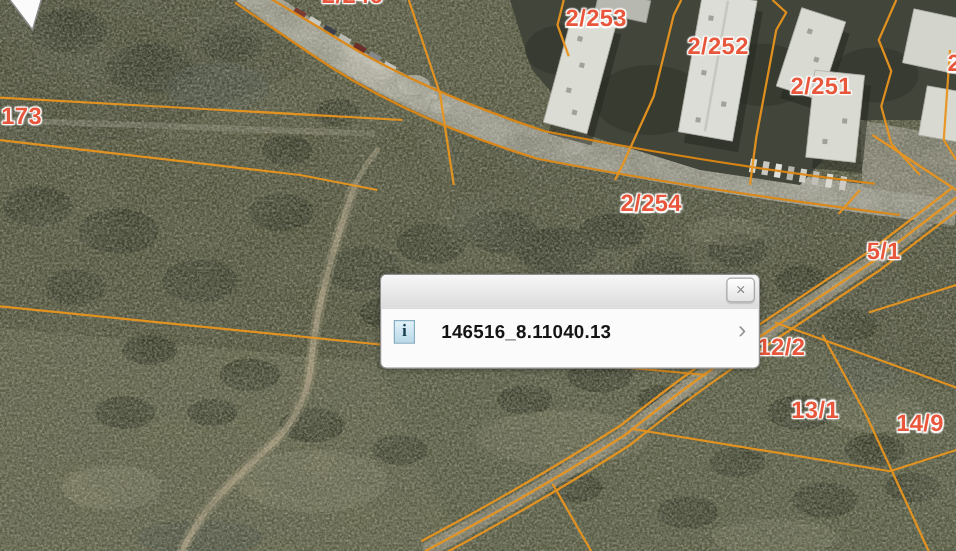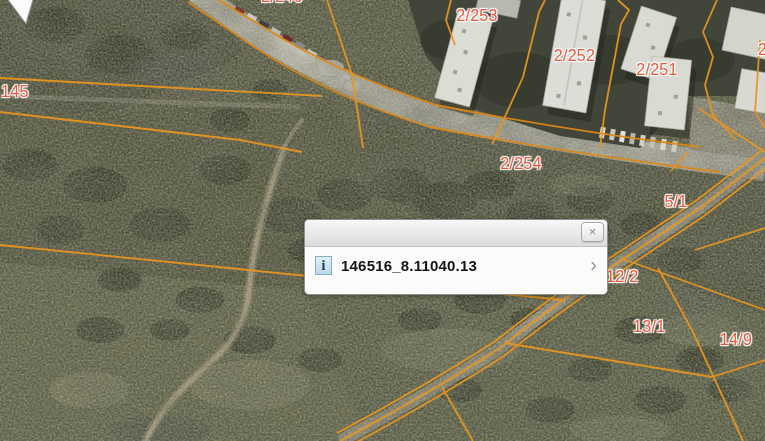--- a/index.html
+++ b/index.html
@@ -1,21 +1,21 @@
 <!DOCTYPE html>
 <html><head>
 <meta charset="utf-8">
 <style>
   html,body{margin:0;padding:0;background:#222;}
   #stage{position:relative;width:765px;height:441px;overflow:hidden;
          font-family:"Liberation Sans",sans-serif;background:#54563e;}
   #stage svg{position:absolute;left:0;top:0;display:block;}
 
   
-  .plabel{position:absolute;font-size:16px;font-weight:normal;color:var(--label-col,#e8573c);
+  .plabel{position:absolute;font-size:19px;font-weight:bold;color:var(--label-col,#e8573c);
     letter-spacing:.3px;white-space:nowrap;z-index:5;
     text-shadow:0 0 2px #fff,0 0 2px #fff,1px 1px 1px #fff,-1px -1px 1px #fff,1px -1px 1px #fff,-1px 1px 1px #fff;}
   .plabel.c{transform:translate(-50%,-50%);}
 
   
   #popup{position:absolute;left:304px;top:219px;width:304px;height:76px;z-index:10;
     box-sizing:border-box;background:#fbfbfb;border:1px solid #8f8f8f;border-radius:5px;
     box-shadow:0 1px 5px rgba(0,0,0,.35), inset 0 0 0 1px rgba(255,255,255,.7);}
   #popup .hdr{position:relative;height:26px;border-radius:4px 4px 0 0;
     background:linear-gradient(#f7f7f7,#dcdcdc);border-bottom:1px solid #c2c2c2;}
@@ -23,21 +23,21 @@
     border:1px solid #a8a8a8;border-radius:4px;background:linear-gradient(#ffffff,#e3e3e3);
     color:#8a8a8a;font-size:13px;line-height:18px;text-align:center;cursor:pointer;
     box-shadow:0 1px 1px rgba(0,0,0,.15);}
   #popup .bd{display:flex;align-items:center;gap:9px;padding:7px 8px 8px 10px;}
   #popup .iicon{flex:0 0 auto;width:17px;height:19px;box-sizing:border-box;
     border:1px solid #86aec2;background:linear-gradient(#e2f1f8,#b9d9e8);
     color:#173c4e;font-family:"Liberation Serif",serif;font-weight:bold;font-size:14px;
     line-height:17px;text-align:center;}
   #popup .col{min-width:0;}
   #popup .l1{font-size:11px;color:#878787;letter-spacing:.2px;white-space:nowrap;}
-  #popup .l2{font-size:15px;font-weight:bold;color:#141414;letter-spacing:.2px;margin-top:1px;}
+  #popup .l2{font-size:15px;font-weight:bold;color:#141414;letter-spacing:.2px;margin-top:1px;margin-left:12px;}
   #popup .chev{margin-left:auto;color:#979797;font-size:20px;line-height:20px;
     padding:0 2px 2px 0;cursor:pointer;}
   #tailsvg{position:absolute;left:272px;top:74px;z-index:9;}
 </style>
 </head>
 <body>
 
 <div id="stage" style="--label-col: #e8573c;">
 
 <svg width="765" height="441" viewBox="0 0 765 441">
@@ -229,27 +229,27 @@
     <path d="M769,166 L704,216 Q644,256 614,276 Q564,308 504,356 Q434,401 344,449"></path>
     <path d="M620,258 L765,310"></path>
     <path d="M695,250 L765,228"></path>
     <path d="M658,268 L692,330 L743,441"></path>
     <path d="M505,343 L712,377"></path>
     <path d="M712,377 L765,360"></path>
     <path d="M442,387 L473,441"></path>
   </g>
 </svg>
 
-<div class="plabel" style="left:1px;top:83px;">145</div>
+<div class="plabel" style="left:1px;top:83px;">173</div>
 <div class="plabel c" style="left:282px;top:-3px;">2/246</div>
 <div class="plabel c" style="left:477px;top:16px;">2/253</div>
-<div class="plabel c" style="left:562px;top:56px;padding-left:25px;">2/252</div>
+<div class="plabel c" style="left:562px;top:38px;padding-left:25px;">2/252</div>
 <div class="plabel c" style="left:657px;top:70px;">2/251</div>
 <div class="plabel c" style="left:521px;top:135px;margin-top:29px;">2/254</div>
-<div class="plabel c" style="left:658px;top:202px;padding-left:36px;">5/1</div>
+<div class="plabel c" style="left:689px;top:202px;padding-left:36px;">5/1</div>
 <div class="plabel" style="left:606px;top:268px;">12/2</div>
 <div class="plabel" style="left:587px;top:318px;padding-left:46px;">13/1</div>
 <div class="plabel c" style="left:736px;top:340px;">14/9</div>
 <div class="plabel" style="left:758px;top:41px;">2</div>
 
 <svg id="tailsvg" width="40" height="28">
   <path d="M8,0 L26,24 L33,0" fill="#fbfbfb" stroke="#8a8a8a" stroke-width="1.2"></path>
 </svg>
 <div id="popup">
   <div class="hdr">

